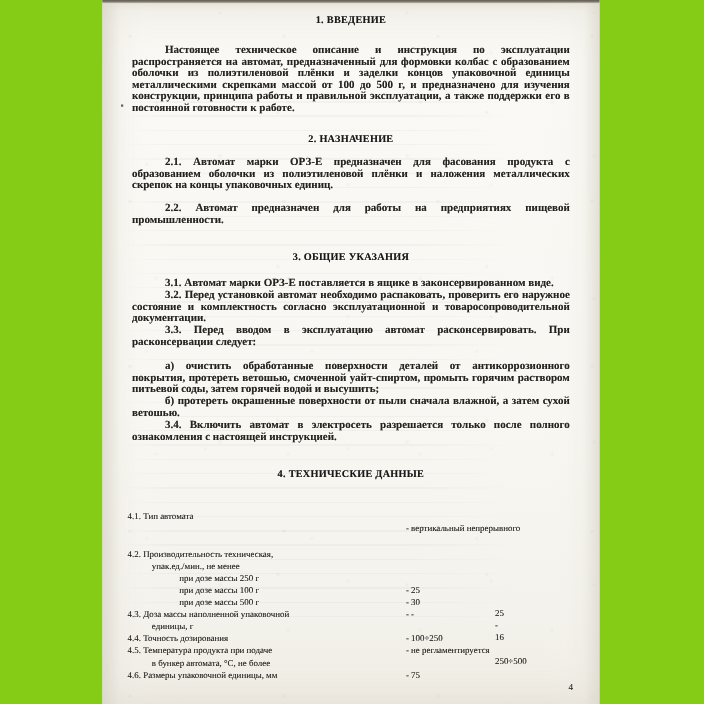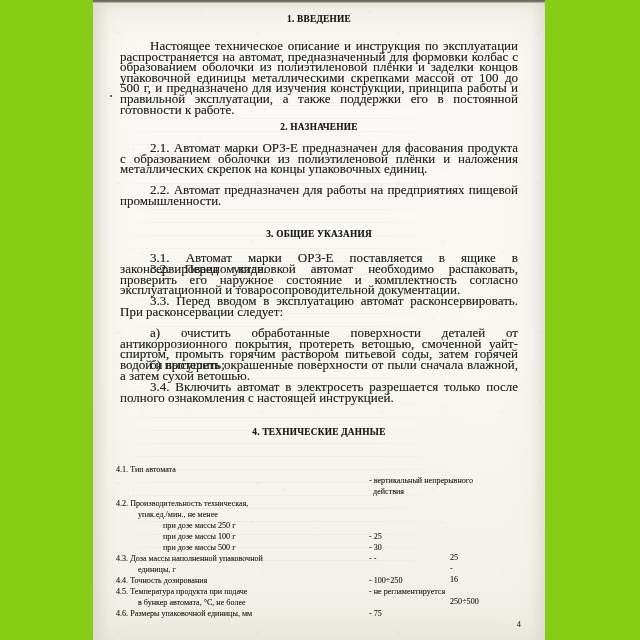--- a/index.html
+++ b/index.html
@@ -83,26 +83,27 @@
     width: 452px;
     text-align: center;
     font-weight: bold;
     font-size: 9.3px;
     letter-spacing: .25px;
     color: #19191a;
     text-shadow: 0 0 .6px rgba(40,40,40,.55);
   }
   .para {
     position: absolute;
-    font-size: 13px;
+    font-size: 10px;
     line-height: 10.6px;
     text-align: justify;
     text-justify: inter-word;
     color: #232320;
     text-shadow: 0 0 .5px rgba(50,50,48,.45);
+    font-weight: bold;
   }
   .para.lastline-normal { text-align-last: left; }
   .indent { text-indent: 30px; }
 
   
   .td-row {
     position: absolute;
     font-size: 8.1px;
     line-height: 10.4px;
     color: #232320;
@@ -169,25 +170,20 @@
     <div class="para indent" style="left:27px; top:382px; width:398px;">3.4. Включить автомат в электросеть разрешается только после полного ознакомления с настоящей инструкцией.</div>
 
     <div class="heading" style="top:427px;">4. ТЕХНИЧЕСКИЕ ДАННЫЕ</div>
 
     <div class="td-row" style="top:455px; left:0; width:452px;">
       <span class="td-label" style="left:23px;">4.1. Тип автомата</span>
       <span class="td-v1">- вертикальный непрерывного</span>
       <span class="td-v2"></span>
     </div>
 
-    <div class="td-row" style="top:466px; left:0; width:452px;">
-      <span class="td-label" style="left:23px;"></span>
-      <span class="td-v1">  действия</span>
-      <span class="td-v2"></span>
-    </div>
 
     <div class="td-row" style="top:489px; left:0; width:452px;">
       <span class="td-label" style="left:23px;">4.2. Производительность техническая,</span>
       <span class="td-v1"></span>
       <span class="td-v2"></span>
     </div>
 
     <div class="td-row" style="top:500px; left:0; width:368px;">
       <span class="td-label" style="left:45px;">упак.ед./мин., не менее</span>
       <span class="td-v1"></span>

